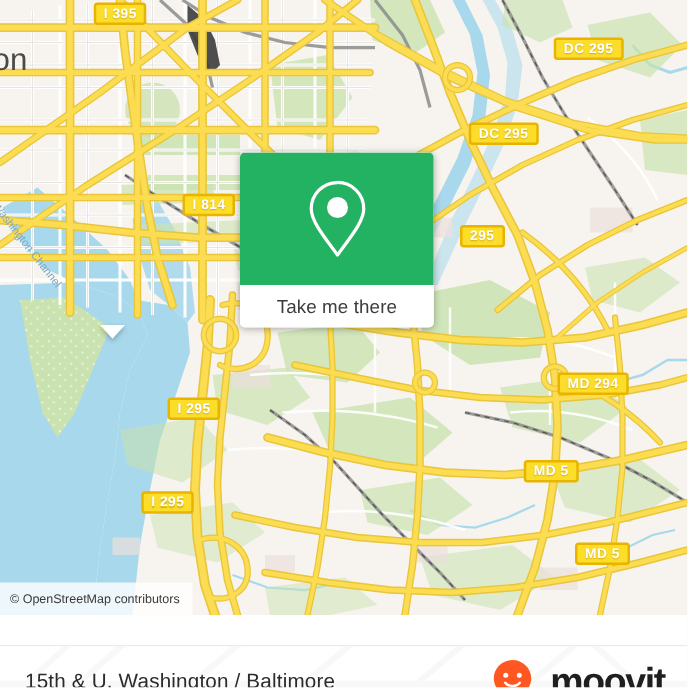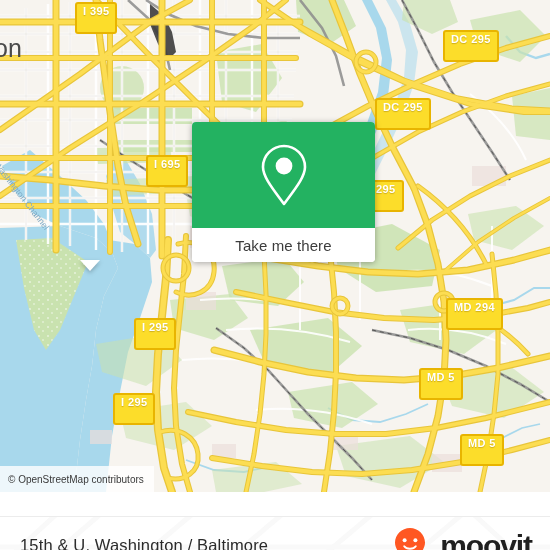--- a/index.html
+++ b/index.html
@@ -10,30 +10,30 @@
 
   
   #map-area { position:absolute; left:0; top:0; width:550px; height:492px;
     overflow:hidden; background:#f7f4ef; }
 
   #map-canvas { position:absolute; left:0; top:0; width:550px; height:492px; }
 
   
   .shield { position:absolute; background:#fcdd2a; border:2px solid #e8b400;
     border-radius:3px; color:#fff; font-size:11px; font-weight:bold;
-    letter-spacing:.4px; padding:1px 6px 14px 6px; line-height:13px;
+    letter-spacing:.4px; padding:1px 6px 0 6px; line-height:13px;
     white-space:nowrap; text-shadow:0 1px 1px rgba(120,90,0,.35);
     font-family:"Liberation Sans", sans-serif; }
   .citylabel { position:absolute; color:#4a4a4a; font-size:25px;
     font-family:"Liberation Sans", sans-serif; white-space:nowrap; }
   .waterlabel { position:absolute; color:#7ea9c4; font-size:9px;
     font-family:"Liberation Sans", sans-serif; white-space:nowrap; }
 
   
-  #callout { position:absolute; left:192px; top:122px; width:183px; height:140px;
+  #callout { position:absolute; left:192px; top:122px; width:155px; height:140px;
     filter:drop-shadow(0 1px 3px rgba(0,0,0,.32)); }
   #callout-inner { position:relative; width:100%; height:100%;
     border-radius:4px; overflow:hidden; background:#fff; }
   #callout-head { position:absolute; left:0; top:0; width:100%; height:106px;
     background:#23b261; display:flex; align-items:center; justify-content:center; }
   #callout-foot { position:absolute; left:0; top:106px; width:100%; height:34px;
     background:#fff; display:flex; align-items:center; justify-content:center; }
   #callout-label { color:#3c3c3c; font-size:15px; letter-spacing:.1px; }
   #callout-tail { position:absolute; left:80px; top:260px; width:0; height:0;
     border-left:10px solid transparent; border-right:10px solid transparent;
@@ -335,21 +335,21 @@
       </g>
     </svg>
 
     <div class="citylabel" style="left:-6px; top:34px;">on</div>
 
     <div class="waterlabel" style="left:0px; top:160px; transform:rotate(52deg); transform-origin:left top;">Washington Channel</div>
 
     <div class="shield" style="left:75px;  top:2px;">I 395</div>
     <div class="shield" style="left:443px; top:30px;">DC 295</div>
     <div class="shield" style="left:375px; top:98px;">DC 295</div>
-    <div class="shield" style="left:146px; top:155px;">I 695</div>
+    <div class="shield" style="left:146px; top:155px;">I 814</div>
     <div class="shield" style="left:368px; top:180px;">295</div>
     <div class="shield" style="left:446px; top:298px;">MD 294</div>
     <div class="shield" style="left:134px; top:318px;">I 295</div>
     <div class="shield" style="left:419px; top:368px;">MD 5</div>
     <div class="shield" style="left:113px; top:393px;">I 295</div>
     <div class="shield" style="left:460px; top:434px;">MD 5</div>
 
     <div id="callout">
       <div id="callout-inner">
         <div id="callout-head">

